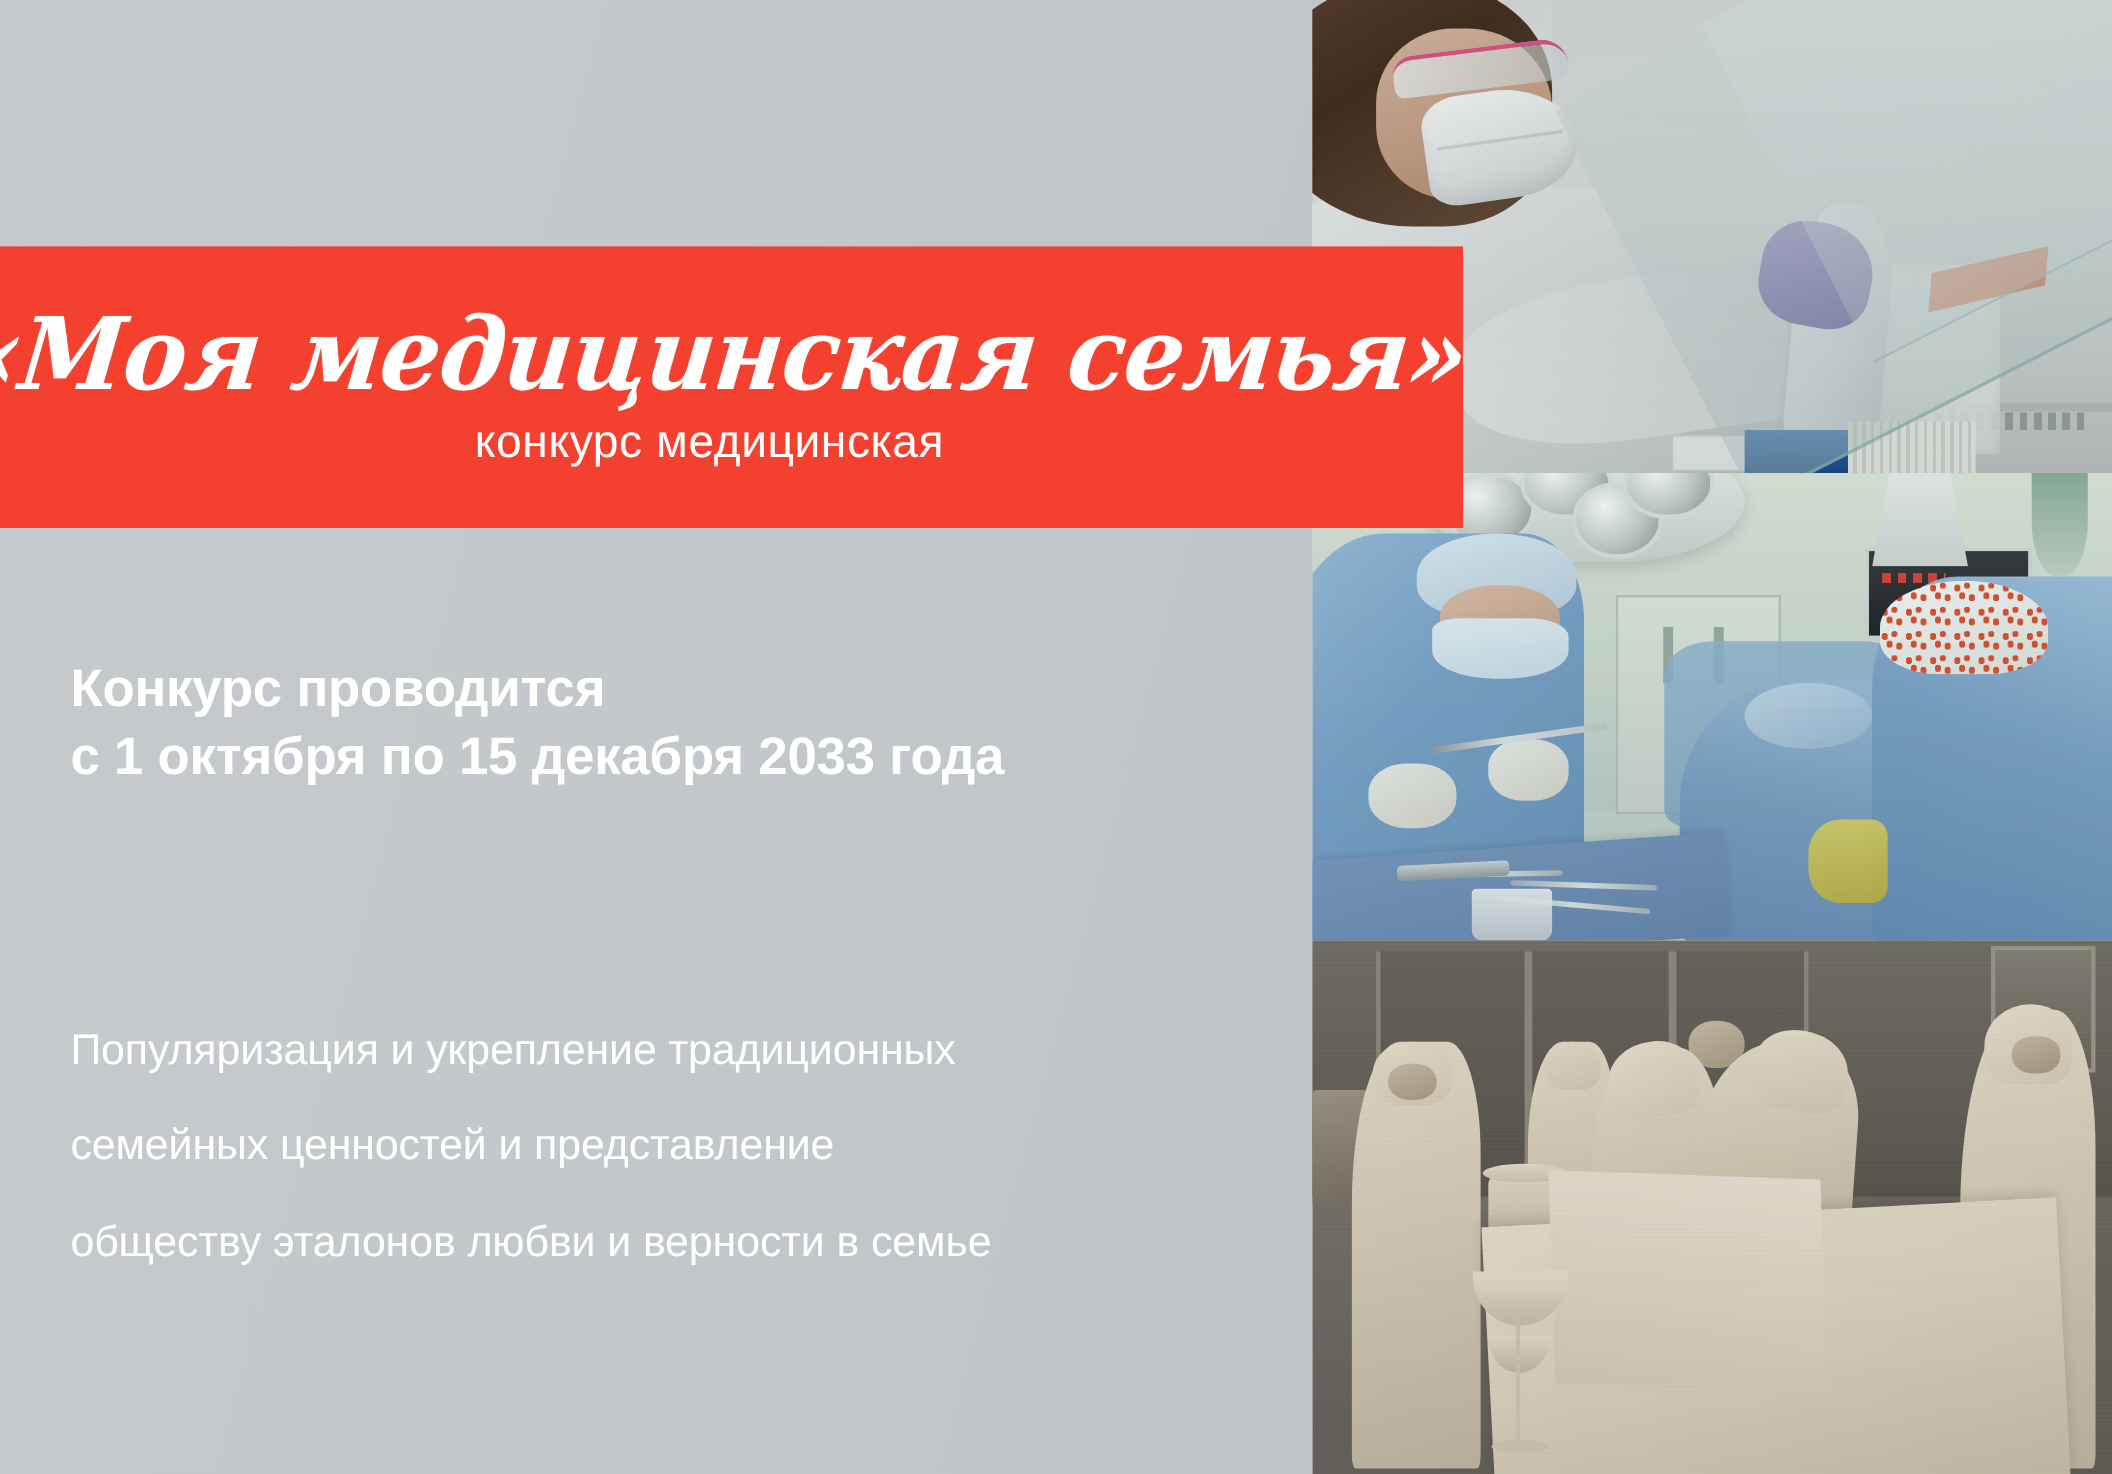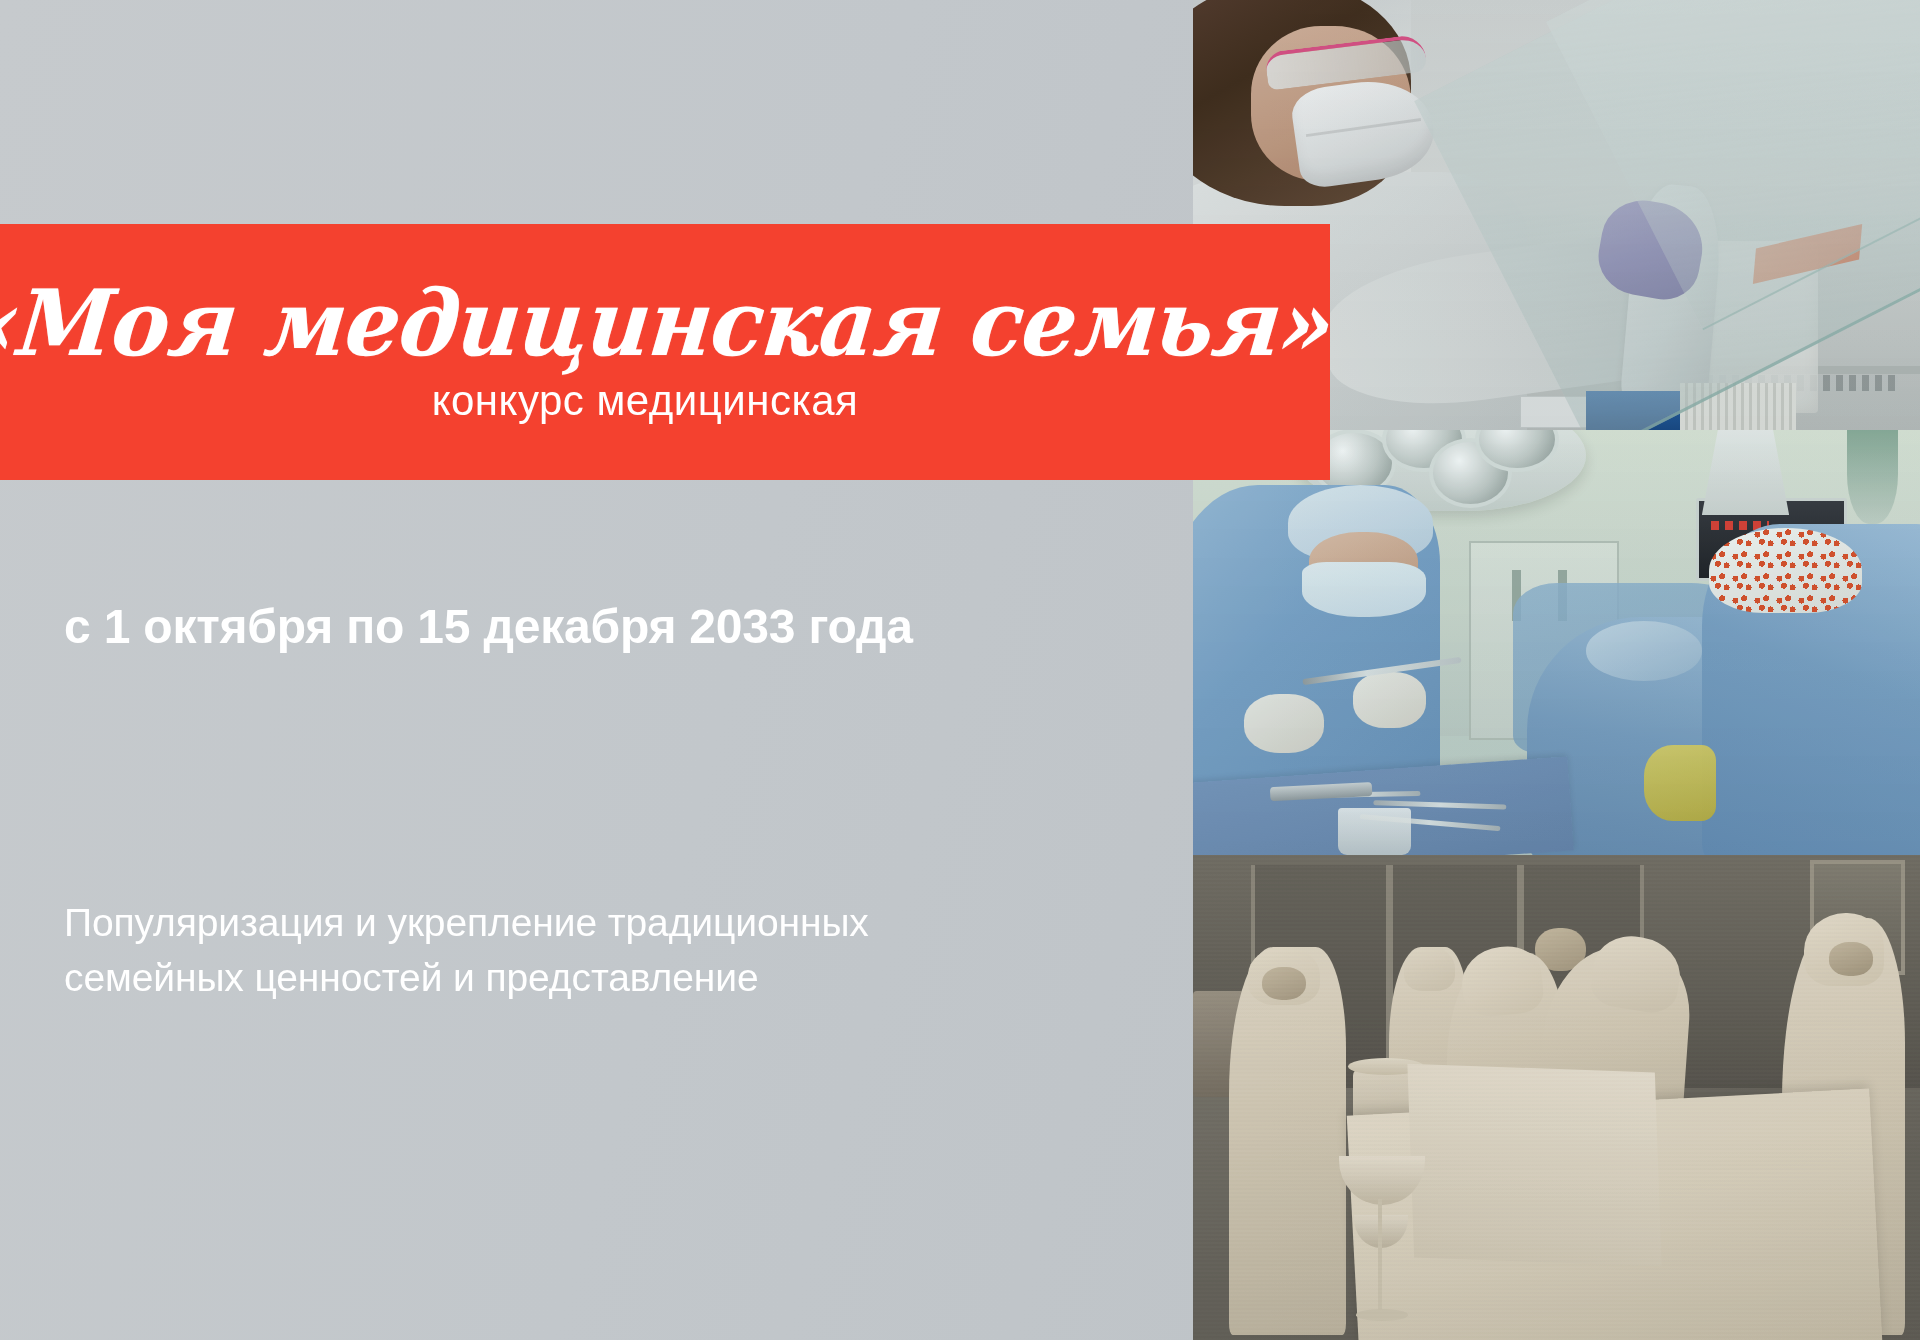--- a/index.html
+++ b/index.html
@@ -629,21 +629,21 @@
     top: 895px;
     width: 1090px;
     color: #ffffff;
     font-family: "Liberation Sans", sans-serif;
     font-weight: 400;
     font-size: 39px;
     line-height: 1.42;
     letter-spacing: -0.1px;
     z-index: 4;
   }
-  .body-text span { display: block; }
+  .body-text span { display: block; margin-top: 32px; }
 </style>
 </head>
 <body>
 
 <div class="poster">
 
   <div class="bg"></div>
 
   <div class="photo-column">
 
@@ -754,21 +754,23 @@
   </div>
 
   <div class="banner">
     <div class="banner-inner">
       <div class="title">«Моя медицинская семья»</div>
       <div class="subtitle">конкурс медицинская</div>
     </div>
   </div>
 
   <div class="heading">
+    <span class="l1">Конкурс проводится</span>
     <span class="l2">с 1 октября по 15 декабря 2033 года</span>
   </div>
 
   <div class="body-text">
     <span>Популяризация и укрепление традиционных</span>
     <span>семейных ценностей и представление</span>
+    <span>обществу эталонов любви и верности в семье</span>
   </div>
 
 </div>
 
 </body></html>

